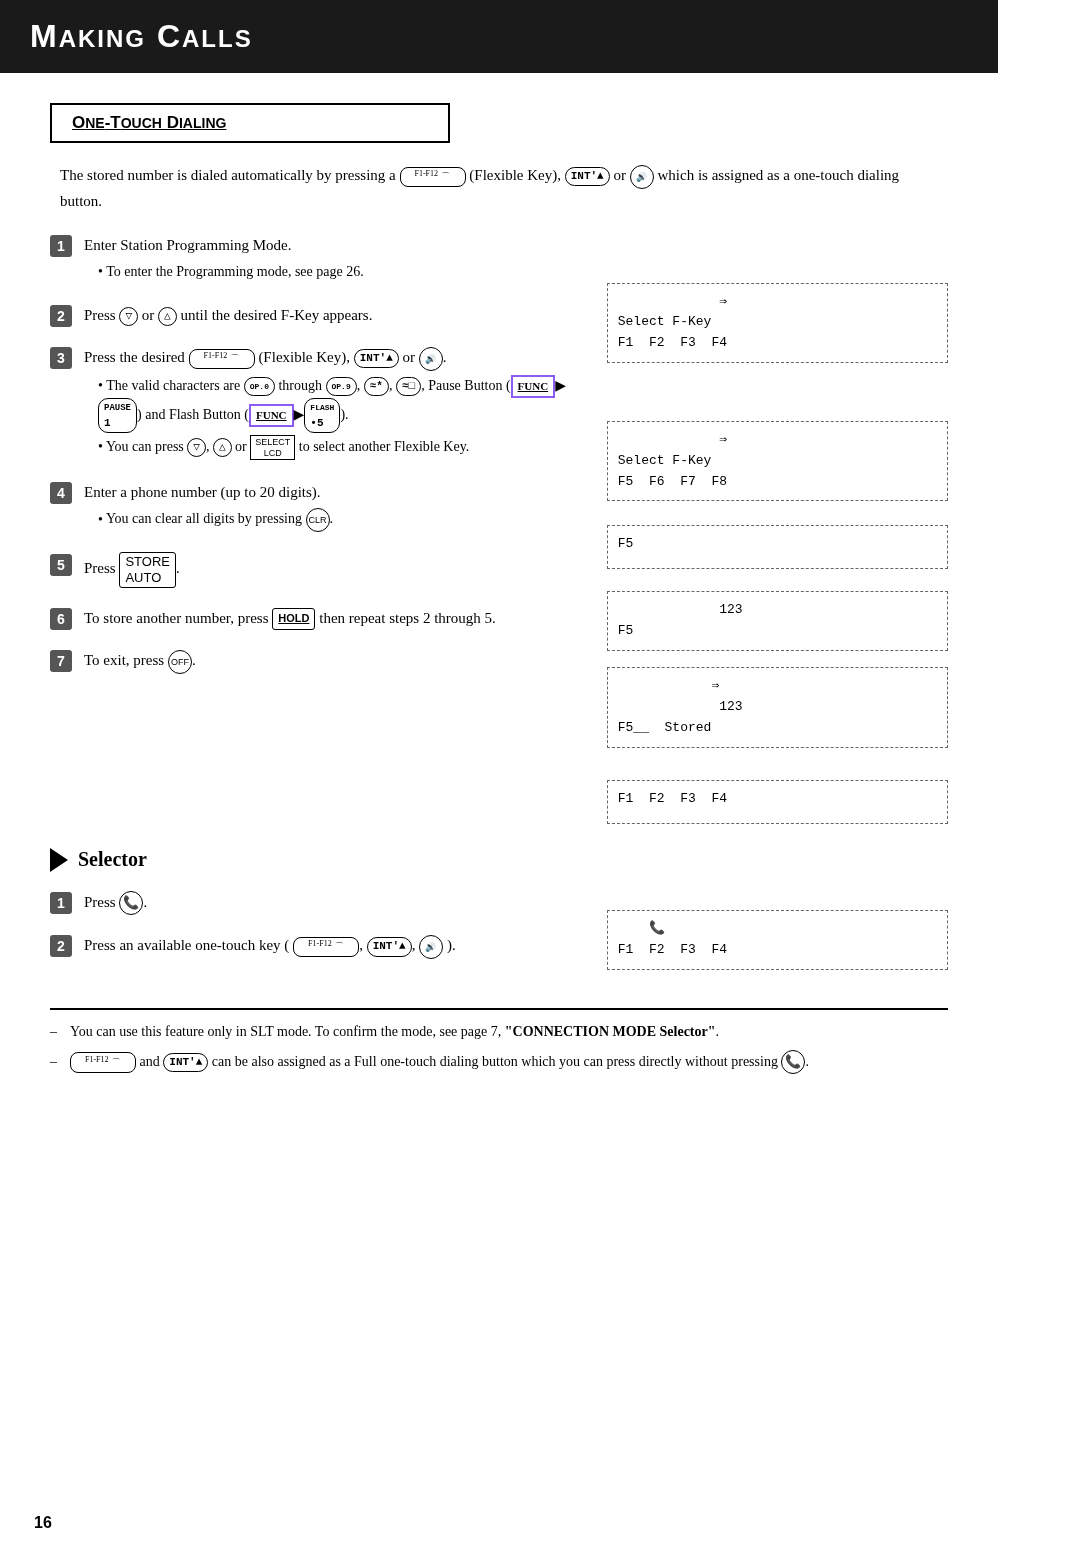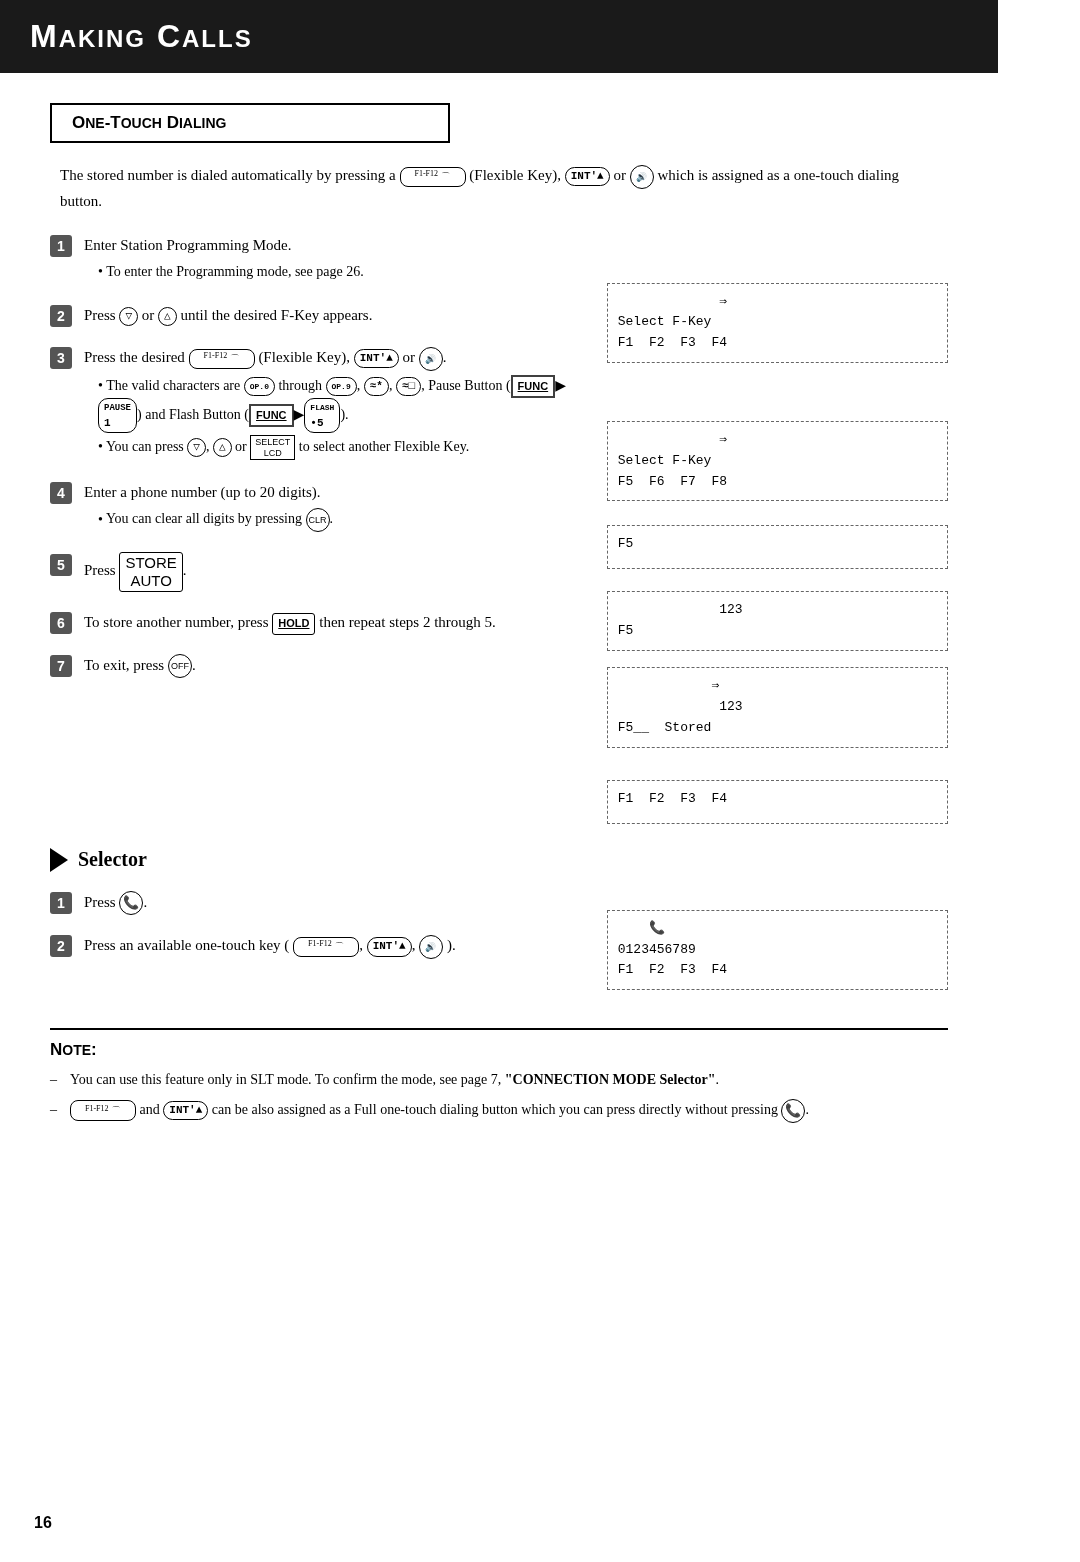--- a/index.html
+++ b/index.html
@@ -47,20 +47,21 @@
       margin-bottom: 20px;
       display: inline-block;
       min-width: 400px;
     }
 
     .section-box-title {
       font-size: 17px;
       font-weight: bold;
       font-variant: small-caps;
       font-family: Arial, sans-serif;
+      text-decoration: underline;
     }
 
     .intro-text {
       font-size: 15px;
       line-height: 1.6;
       margin-bottom: 20px;
       padding: 0 10px;
     }
 
     
@@ -272,25 +273,25 @@
       height: 24px;
       font-size: 9px;
       text-align: center;
       line-height: 22px;
       vertical-align: middle;
       font-family: Arial, sans-serif;
     }
 
     .func-key {
       display: inline-block;
-      border: 2px solid #404040;
+      border: 2px solid #8b5cf6;
       padding: 1px 5px;
       font-size: 11px;
       font-weight: bold;
-      font-family: Liberation Sans, sans-serif;
+      font-family: Liberation Serif, serif;
       vertical-align: middle;
       text-decoration: underline;
     }
 
     .select-lcd-key {
       display: inline-flex;
       flex-direction: column;
       align-items: center;
       border: 1.5px solid #000;
       padding: 1px 4px;
@@ -308,25 +309,24 @@
       font-size: 11px;
       font-weight: bold;
       font-family: Arial, sans-serif;
       vertical-align: middle;
       text-decoration: underline;
     }
 
     .auto-key {
       display: inline-flex;
       flex-direction: column;
-      align-items: center;
       border: 1.5px solid #000;
       border-radius: 3px;
       padding: 1px 5px;
-      font-size: 15px;
+      font-size: 13px;
       font-family: Arial, sans-serif;
       vertical-align: middle;
       line-height: 1.2;
     }
 
     .screens-col-dialing {
       display: flex;
       flex-direction: column;
       gap: 10px;
     }
@@ -536,31 +536,29 @@
             ).
           </div>
         </div>
 
       </div>
 
       <div class="screens-col screens-col-dialing">
         <div style="margin-top: 20px;">
           <div class="lcd-screen">
             <div class="lcd-line">    📞</div>
-            <div class="lcd-line">0123456789</div>
             <div class="lcd-line">F1  F2  F3  F4 </div>
           </div>
         </div>
       </div>
     </div>
   </div>
 
   
   <div class="note-section">
-    <div class="note-title">N<span style="font-size:14px;">OTE</span>:</div>
     <div class="note-item">
       You can use this feature only in SLT mode. To confirm the mode, see page 7,
       <strong>"CONNECTION MODE Selector"</strong>.
     </div>
     <div class="note-item">
       <span class="fkey-icon"><span class="superscript">F1-F12</span>&nbsp;⌒</span>
       and
       <span class="key-icon">INT'▲</span>
       can be also assigned as a Full one-touch dialing button
       which you can press directly without pressing

